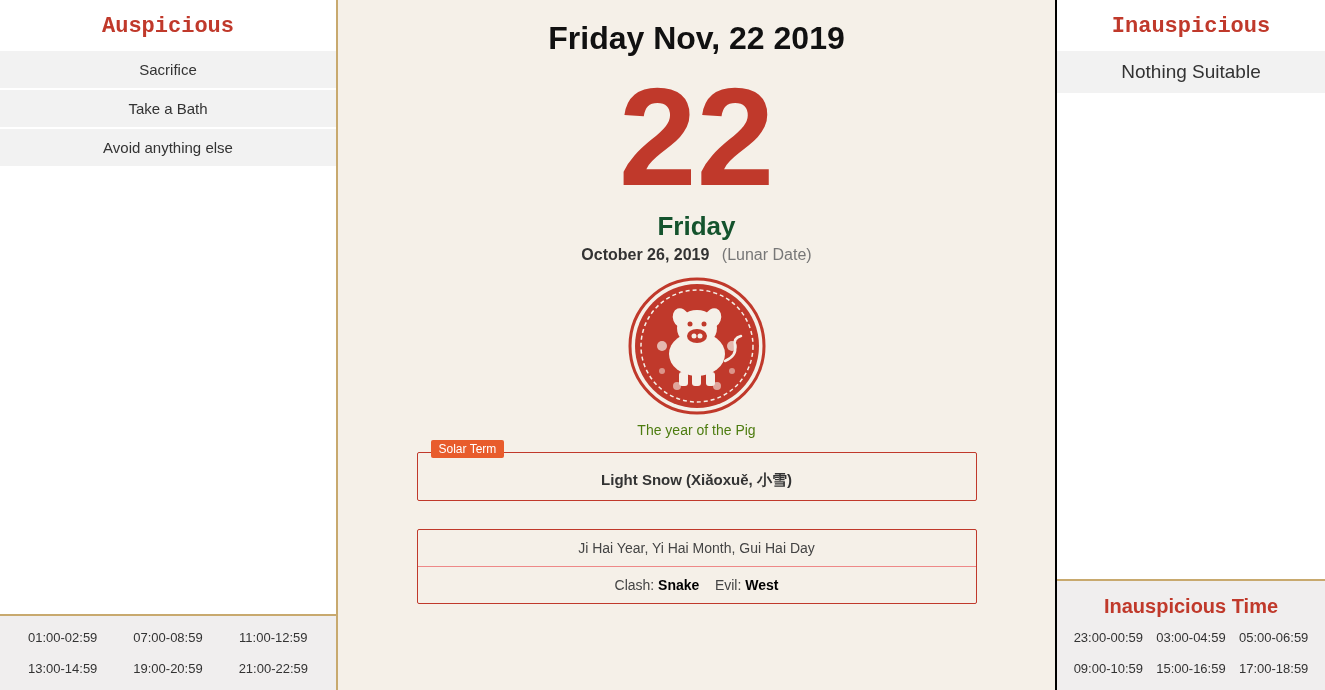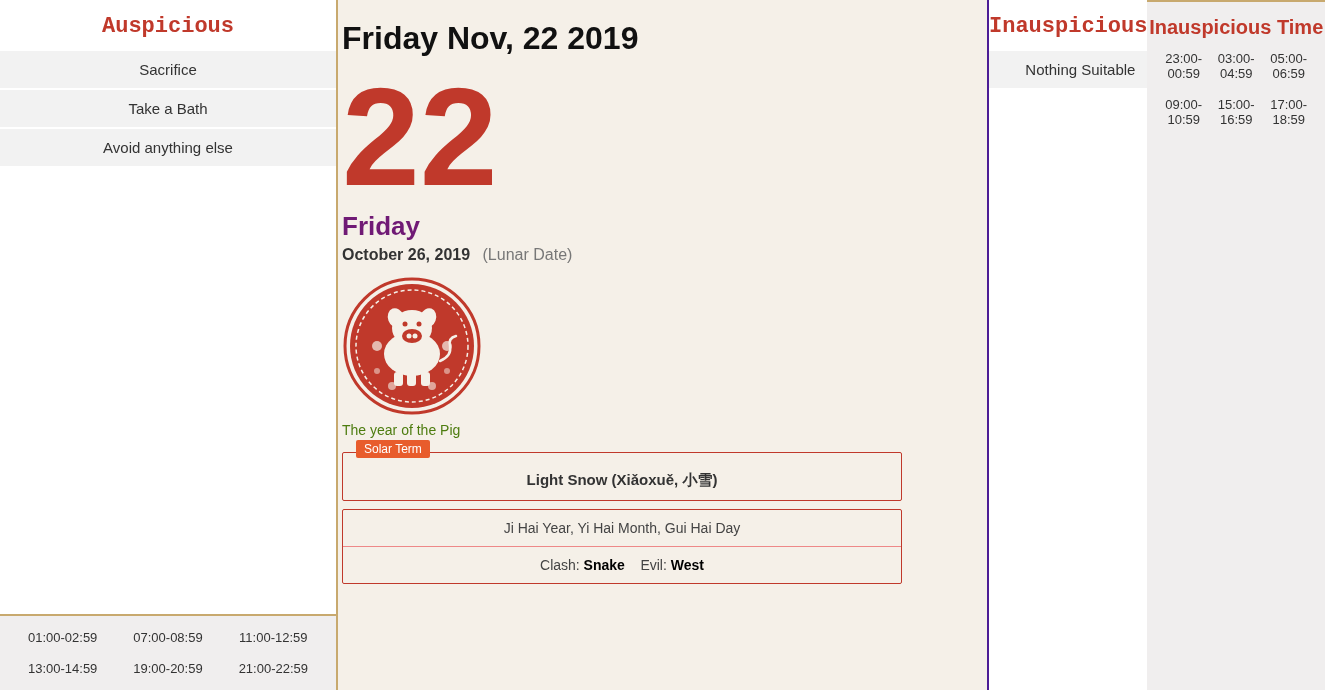--- a/index.html
+++ b/index.html
@@ -71,21 +71,21 @@
       font-size: 13px;
       color: #333;
     }
 
     
     .center-panel {
       flex: 1;
       background: #f5f0e8;
       display: flex;
       flex-direction: column;
-      align-items: flex-start;
+      align-items: center;
       padding: 20px 4px 0;
       position: relative;
     }
 
     .main-date {
       font-size: 32px;
       font-weight: bold;
       color: #111;
       margin-bottom: 10px;
     }
@@ -94,21 +94,21 @@
       font-size: 140px;
       font-weight: bold;
       color: #c0392b;
       line-height: 1;
       margin-bottom: 0;
     }
 
     .day-name {
       font-size: 26px;
       font-weight: bold;
-      color: #701a75;
+      color: #14532d;
       margin-top: 4px;
     }
 
     .lunar-date {
       font-size: 16px;
       color: #333;
       margin-top: 4px;
     }
 
     .lunar-date .label {
@@ -156,21 +156,21 @@
       padding: 18px 0 10px;
       font-weight: bold;
       font-size: 15px;
       color: #333;
     }
 
     .info-box {
       width: 560px;
       border: 1.5px solid #c0392b;
       border-radius: 2px;
-      margin-top: 0;
+      margin-top: 20px;
     }
 
     .info-row {
       text-align: center;
       padding: 10px 0;
       font-size: 14px;
       color: #444;
       border-bottom: 1px solid #e88;
     }
 
@@ -178,43 +178,43 @@
       border-bottom: none;
     }
 
     .info-row .highlight-red {
       color: #000000;
       font-weight: bold;
     }
 
     
     .right-panel {
-      width: 338px;
+      width: 270px;
       background: #fff;
       display: flex;
-      flex-direction: row;
-      border-left: 2px solid #4c1d95;
+      flex-direction: column;
+      border-left: 2px solid #000000;
     }
 
     .right-top {
       flex: 1;
       background: #fff;
     }
 
     .right-bottom {
       background: #f0eeee;
       padding: 14px 0;
       border-top: 2px solid #c8a96e;
     }
 
     .inauspicious-item {
       background: #f2f2f2;
-      text-align: right;
+      text-align: center;
       padding: 10px 12px;
-      font-size: 15px;
+      font-size: 19px;
       color: #333;
       margin-bottom: 2px;
     }
   </style>
 </head>
 <body>
 
 <div class="left-panel">
   <div class="left-top">
     <div class="panel-title">Auspicious</div>

